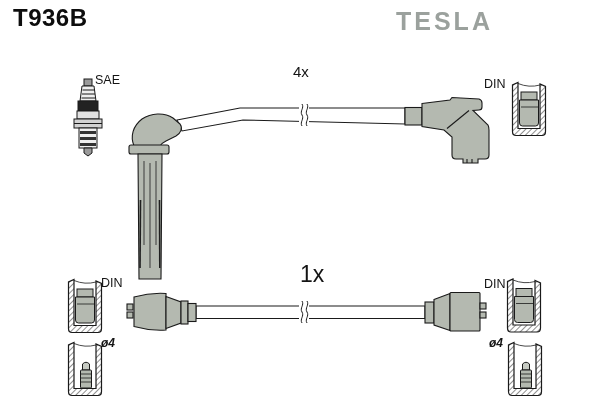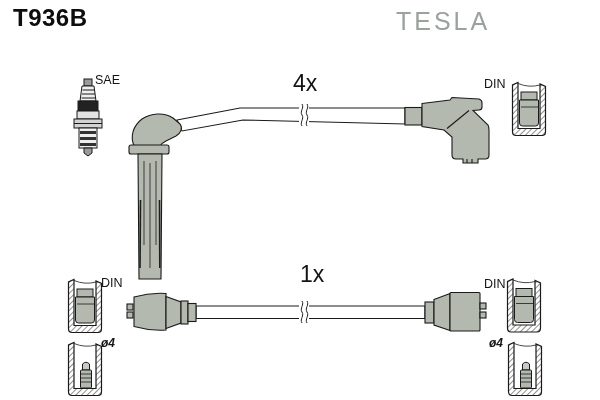--- a/index.html
+++ b/index.html
@@ -1,25 +1,25 @@
 <!DOCTYPE html>
 <html><head>
 <meta charset="utf-8">
 <style>
   html,body{margin:0;padding:0;background:#fff;}
   #page{position:relative;width:572px;height:400px;background:#ffffff;overflow:hidden;
         font-family:"Liberation Sans", sans-serif;color:#111;text-align:right;}
   .abs{position:absolute;white-space:nowrap;}
   #part-number{left:13px;top:4px;font-size:24px;font-weight:700;letter-spacing:.5px;color:#0d0d0d;}
   #subtitle{left:14px;top:33px;font-size:9.5px;letter-spacing:.3px;color:#111;}
-  #brand{left:396px;top:7px;font-size:25px;font-weight:400;letter-spacing:3px;color:#9ba19d;}
+  #brand{left:396px;top:7px;font-size:25px;font-weight:700;letter-spacing:3px;color:#9ba19d;}
   .lbl{color:#141414;}
   #sae-label{left:95px;top:73px;font-size:12.5px;}
   #din-top-label{left:484px;top:77px;font-size:12.5px;}
-  #qty-top-label{left:293px;top:70px;font-size:23px;}
+  #qty-top-label{left:293px;top:63px;font-size:15px;}
   #qty-bottom-label{left:300px;top:261px;font-size:23px;}
   #din-bl-label{left:101px;top:276px;font-size:12.5px;}
   #o4-bl-label{left:101px;top:336px;font-size:12px;font-weight:700;font-style:italic;}
   #din-br-label{left:484px;top:277px;font-size:12.5px;}
   #o4-br-label{left:489px;top:336px;font-size:12px;font-weight:700;font-style:italic;}
   svg{position:absolute;left:0;top:0;}
 </style>
 </head>
 <body>
 

